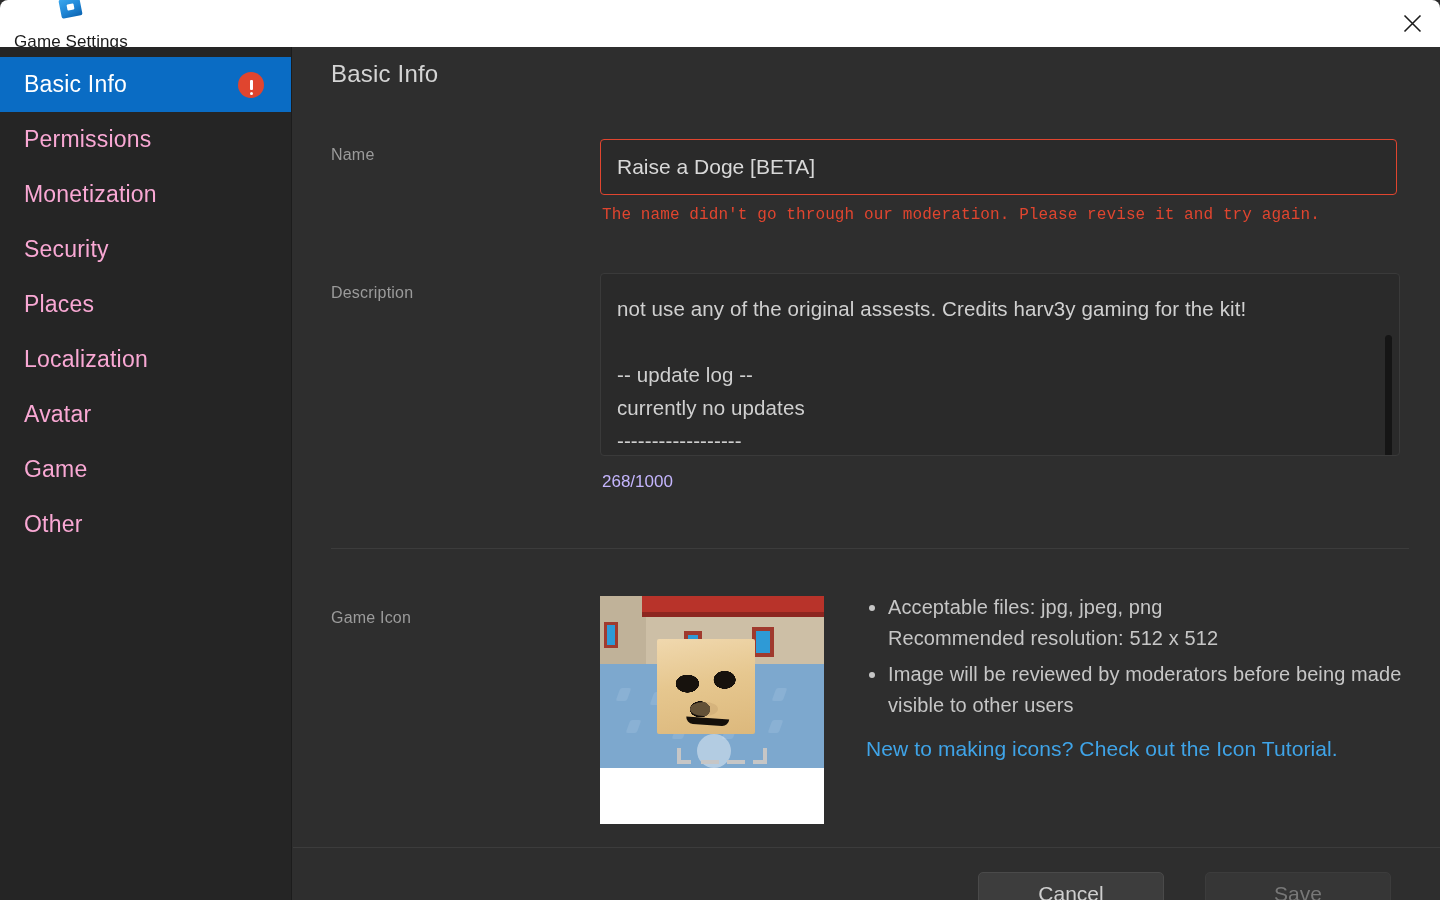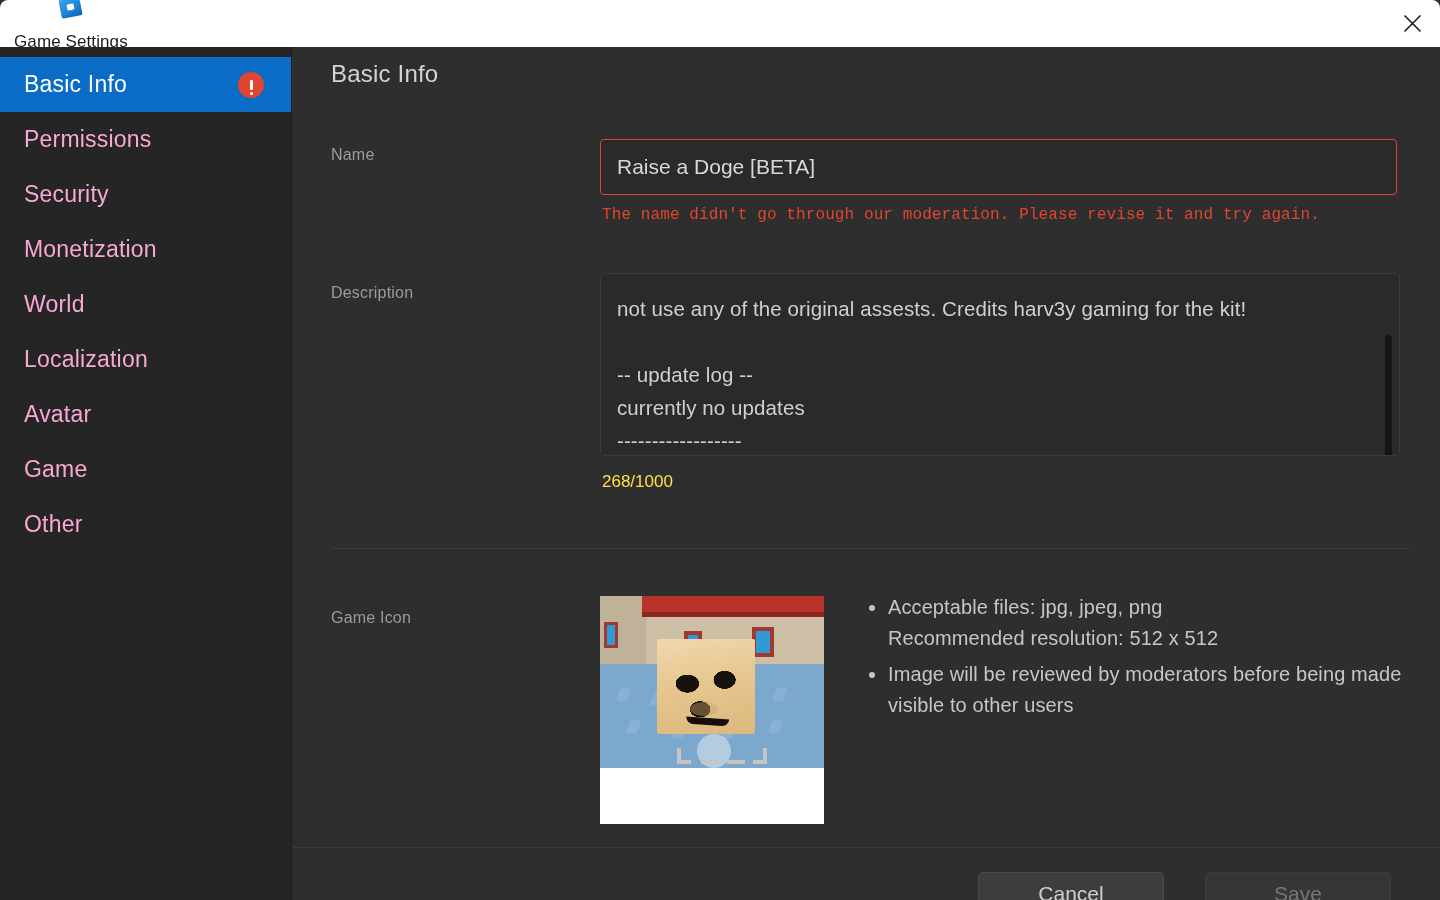--- a/index.html
+++ b/index.html
@@ -226,21 +226,21 @@
     width: 7px;
     height: 122px;
     background: #151515;
     border-radius: 4px;
     cursor: pointer;
   }
   .char-count {
     position: absolute;
     left: 309px; top: 425px;
     font-size: 17px;
-    color: #fde047;
+    color: #c4b5fd;
   }
 
   .divider {
     position: absolute;
     left: 38px; top: 501px;
     width: 1078px;
     height: 1px;
     background: #3c3c3c;
   }
 
@@ -449,27 +449,27 @@
       <div class="nav-item active">
         <span class="lbl">Basic Info</span>
         <span class="warn-icon">
             <span class="bar"></span>
           </span>
       </div>
       <div class="nav-item">
         <span class="lbl">Permissions</span>
       </div>
       <div class="nav-item">
+        <span class="lbl">Monetization</span>
+      </div>
+      <div class="nav-item">
         <span class="lbl">Security</span>
       </div>
       <div class="nav-item">
-        <span class="lbl">Monetization</span>
-      </div>
-      <div class="nav-item">
-        <span class="lbl">World</span>
+        <span class="lbl">Places</span>
       </div>
       <div class="nav-item">
         <span class="lbl">Localization</span>
       </div>
       <div class="nav-item">
         <span class="lbl">Avatar</span>
       </div>
       <div class="nav-item">
         <span class="lbl">Game</span>
       </div>
@@ -537,20 +537,21 @@
           <span style="left:86px; top:0; width:4px; height:16px;"></span>
         </div>
       </div>
 
       <ul class="bullets">
         <li style="white-space:pre-line">Acceptable files: jpg, jpeg, png
 Recommended resolution: 512 x 512</li>
         <li>Image will be reviewed by moderators before being made visible to other users</li>
       </ul>
 
+      <a class="tutorial-link">New to making icons? Check out the Icon Tutorial.</a>
 
     </div>
 
     <div class="footer-sep"></div>
     <div class="footer">
       <button class="btn btn-cancel">Cancel</button>
       <button class="btn btn-save">Save</button>
     </div>
 
   </div>

